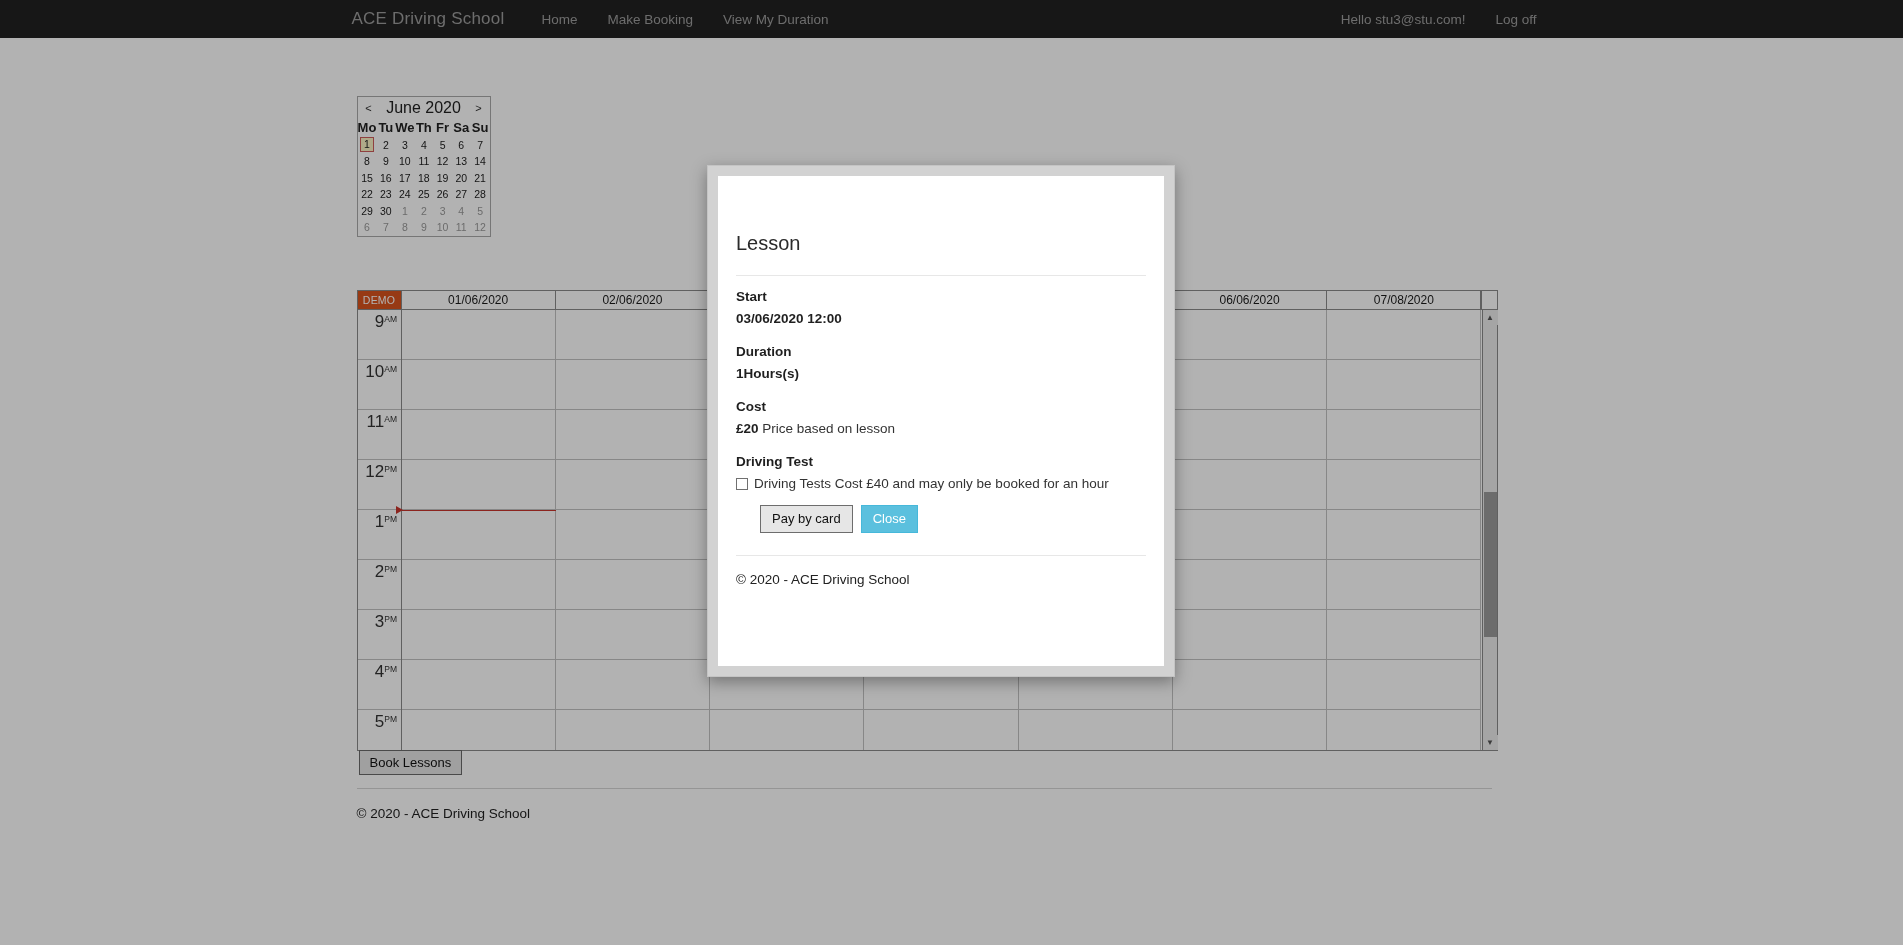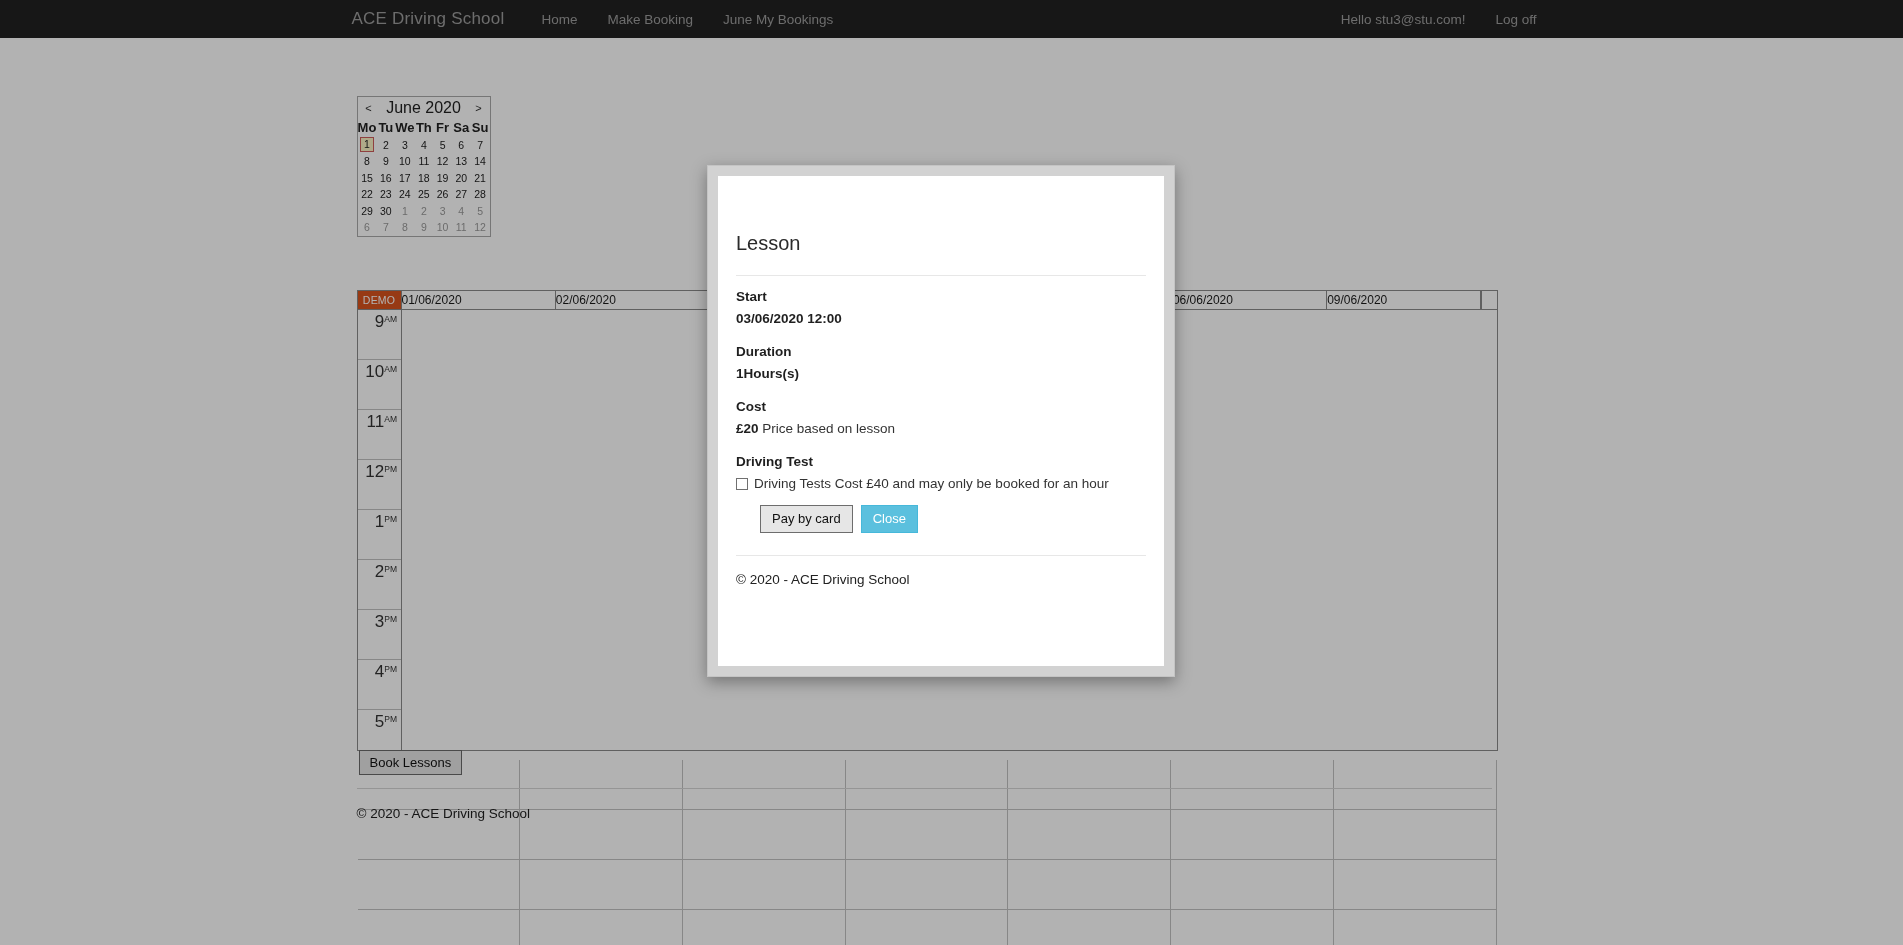--- a/index.html
+++ b/index.html
@@ -139,38 +139,37 @@
     background: #d9541e;
     color: #ffffff;
     font-size: 10.5px;
     line-height: 18px;
     text-align: center;
     letter-spacing: .2px;
     border-right: 1px solid #8a8a8a;
   }
   .sch-col-head {
     flex: 1 1 0;
-    text-align: left;
+    text-align: center;
     line-height: 18px;
     font-size: 12px;
     color: #1b1b1b;
     border-right: 1px solid #8a8a8a;
   }
   .sch-col-head:last-child { border-right: none; }
   .sch-scroll-head {
     flex: 0 0 15px;
     border-left: 1px solid #8a8a8a;
     background: #ffffff;
   }
 
   .sch-body {
     display: flex;
     position: relative;
     height: 440px;
-    flex-direction: column;
   }
   .sch-times {
     flex: 0 0 44px;
     width: 44px;
     border-right: 1px solid #8a8a8a;
   }
   .sch-time {
     height: 50px;
     border-bottom: 1px solid #c2c2c2;
     text-align: right;
@@ -370,21 +369,21 @@
 <body>
 
 <div id="page">
 
   <div class="navbar">
     <div class="navbar-inner">
       <a class="brand">ACE Driving School</a>
       <div class="nav-links">
         <a>Home</a>
         <a>Make Booking</a>
-        <a>June My Bookings</a>
+        <a>View My Duration</a>
       </div>
       <div class="nav-right">
         <a>Hello stu3@stu.com!</a>
         <a>Log off</a>
       </div>
     </div>
   </div>
 
   <div class="page-body">
     <div class="container">
@@ -468,21 +467,21 @@
 
       <div class="scheduler">
         <div class="sch-head">
           <div class="sch-corner">DEMO</div>
           <div class="sch-col-head">01/06/2020</div>
           <div class="sch-col-head">02/06/2020</div>
           <div class="sch-col-head">03/06/2020</div>
           <div class="sch-col-head">04/06/2020</div>
           <div class="sch-col-head">05/06/2020</div>
           <div class="sch-col-head">06/06/2020</div>
-          <div class="sch-col-head">09/06/2020</div>
+          <div class="sch-col-head">07/08/2020</div>
           <div class="sch-scroll-head"></div>
         </div>
         <div class="sch-body">
           <div class="sch-times">
               <div class="sch-time"><span class="h">9</span><span class="mer">AM</span></div>
               <div class="sch-time"><span class="h">10</span><span class="mer">AM</span></div>
               <div class="sch-time"><span class="h">11</span><span class="mer">AM</span></div>
               <div class="sch-time"><span class="h">12</span><span class="mer">PM</span></div>
               <div class="sch-time"><span class="h">1</span><span class="mer">PM</span></div>
               <div class="sch-time"><span class="h">2</span><span class="mer">PM</span></div>

